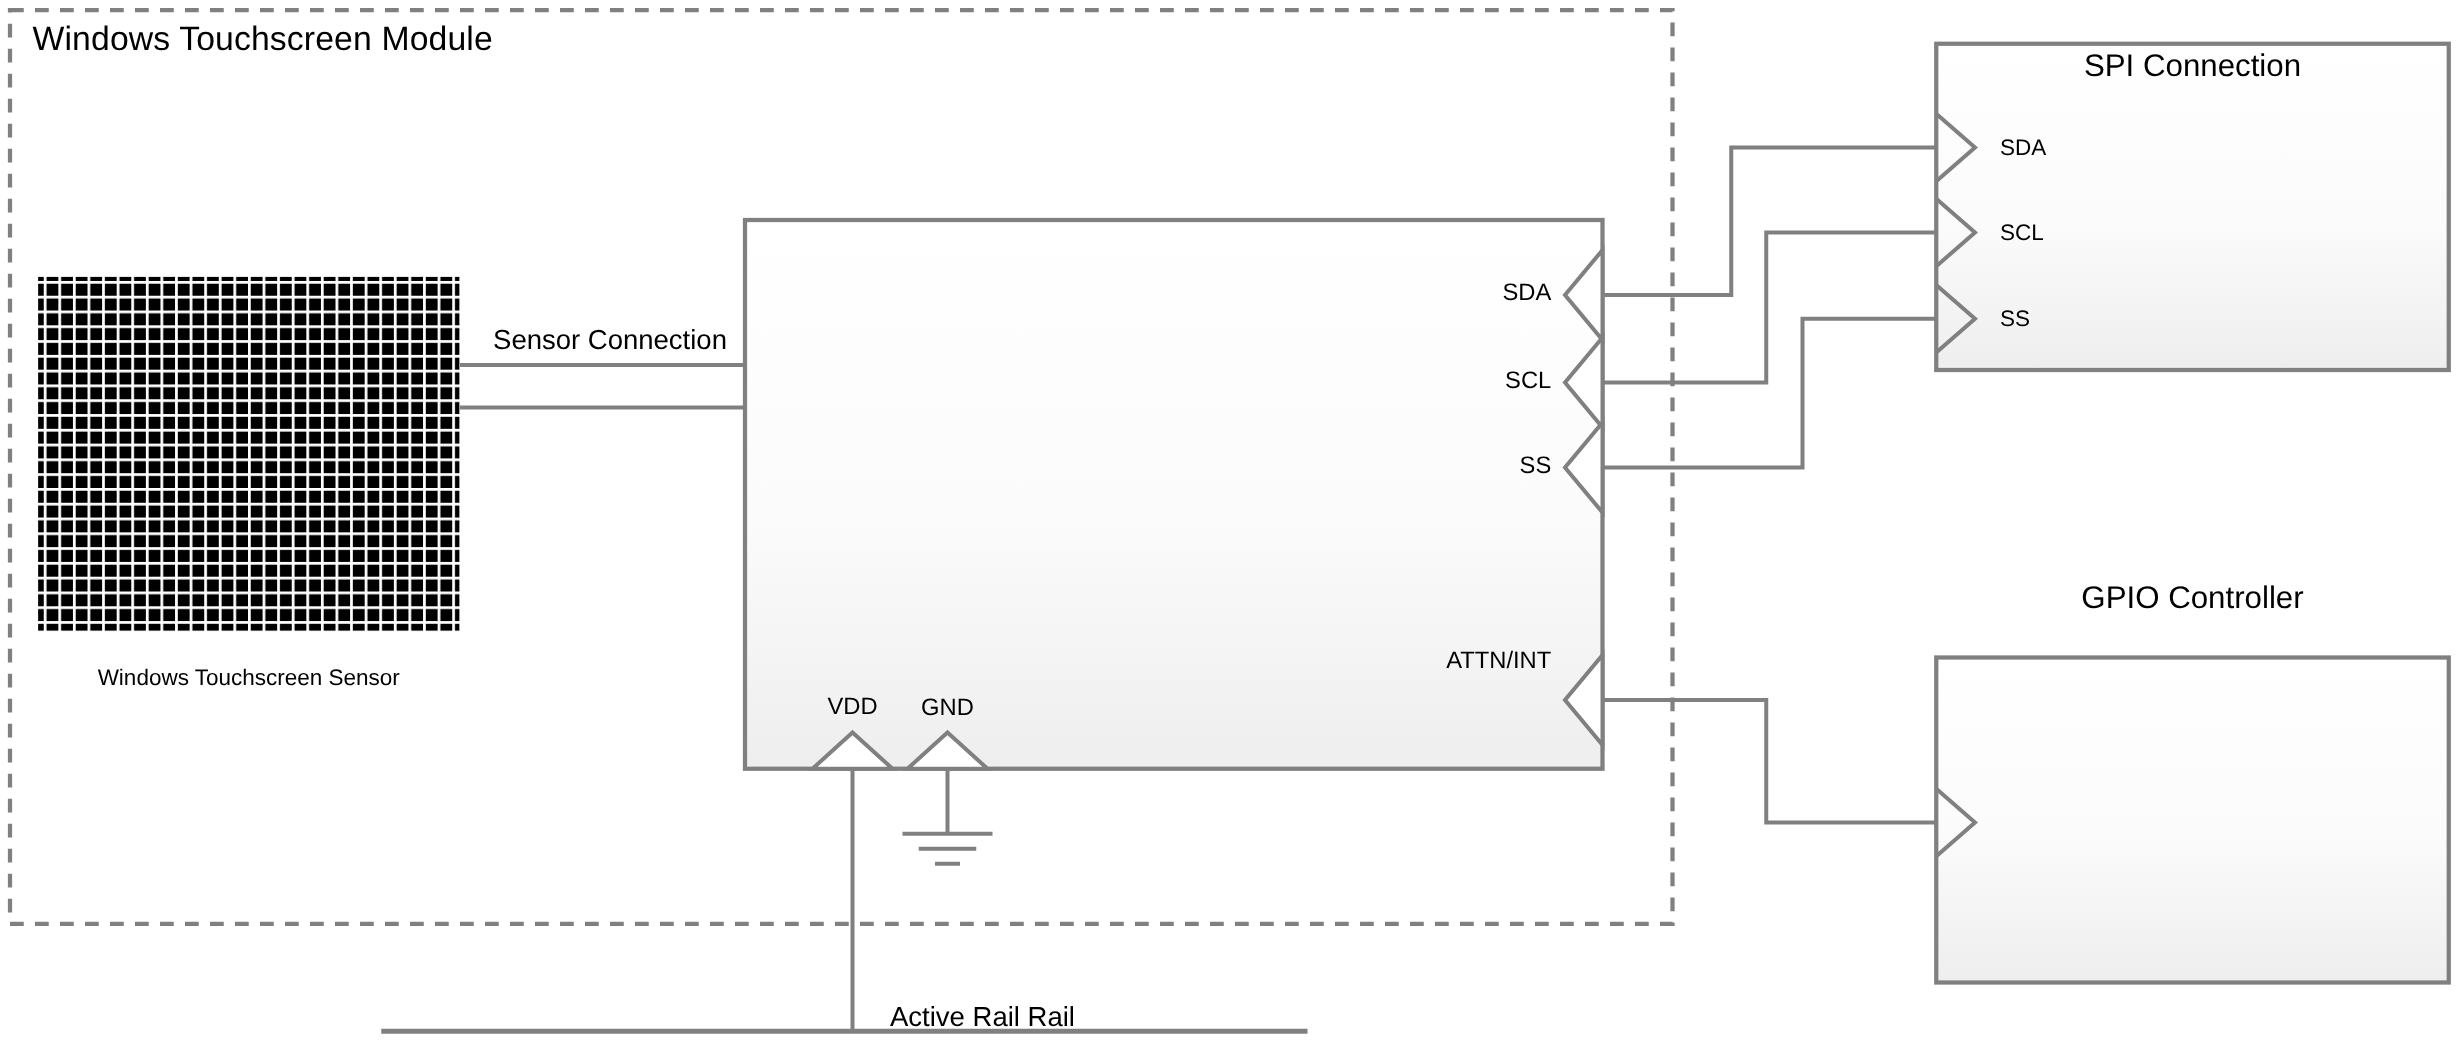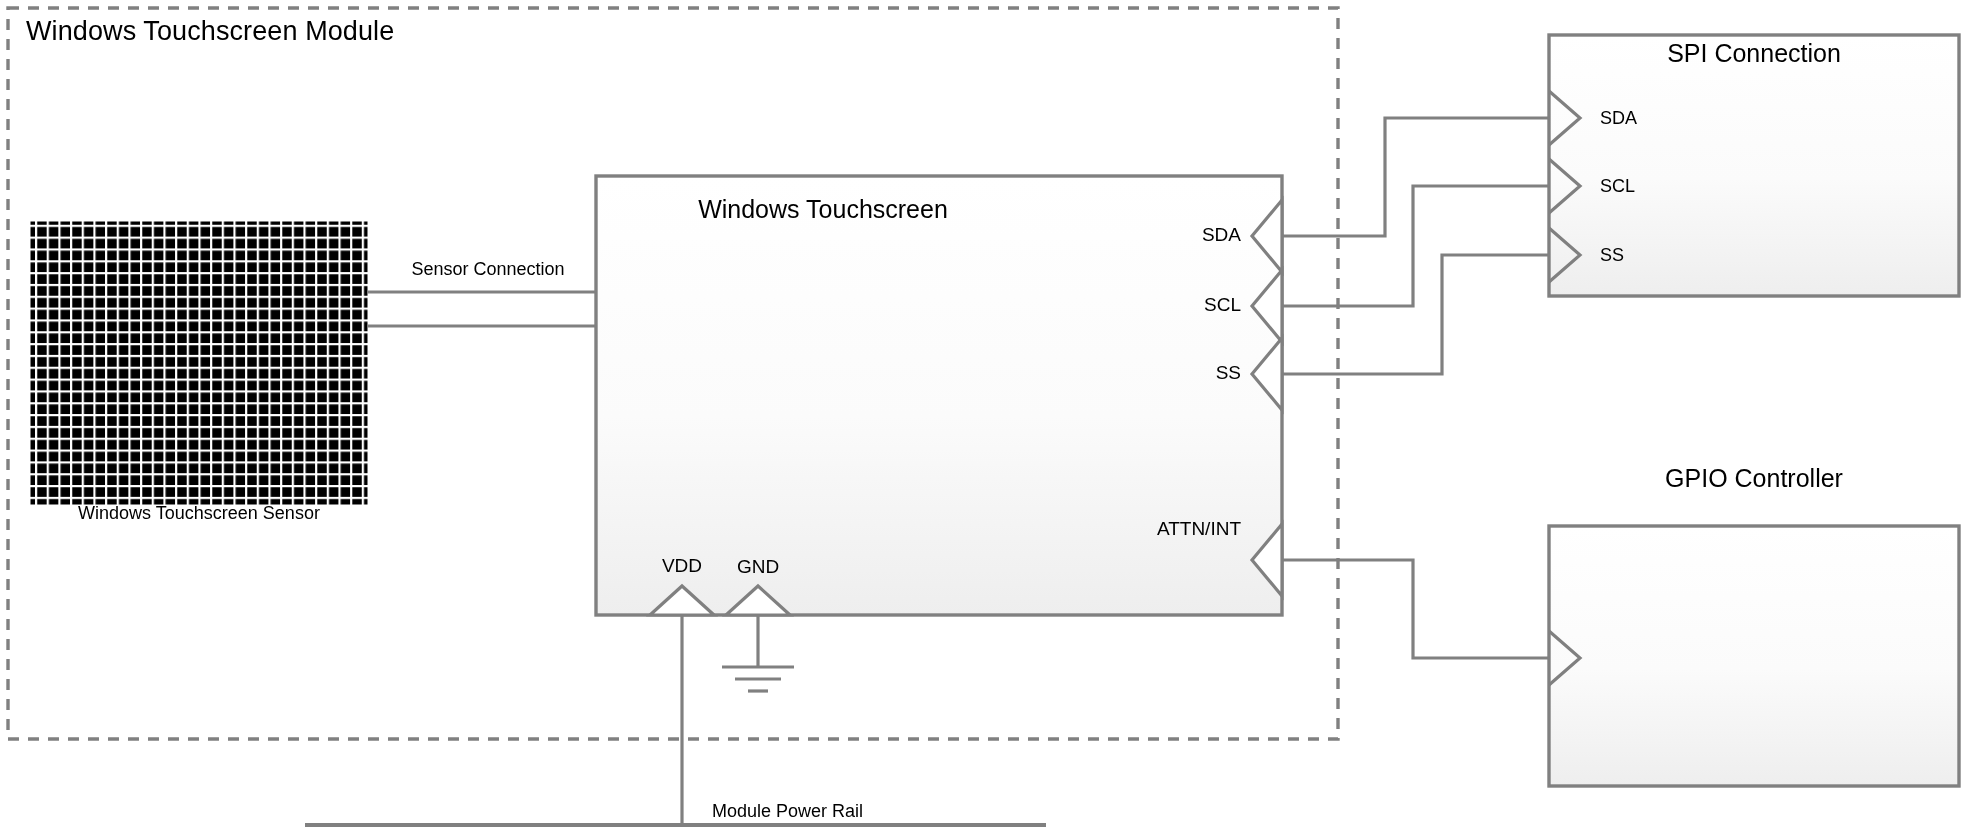--- a/index.html
+++ b/index.html
@@ -30,21 +30,21 @@
     line-height:1.18;
   }
   .lbl.c{ transform:translateX(-50%); text-align:center; }
   .lbl.r{ transform:translateX(-100%); text-align:right; }
 
   .module-title{ font-size:27px; letter-spacing:.1px; }
   .box-title{ font-size:25px; }
   .box-title-2{ font-size:25px; text-align:center; }
   .port-label{ font-size:19px; }
   .small-label{ font-size:18px; }
-  .wire-label{ font-size:18px; }
+  .wire-label{ font-size:22px; }
   .sensor-label{ font-size:18px; }
 </style>
 </head>
 <body>
 
 <div id="stage">
 
   <svg class="layer" viewBox="0 0 1967 837">
     <defs>
       <linearGradient id="boxgrad" x1="0" y1="0" x2="0" y2="1">
@@ -118,38 +118,37 @@
     <g stroke="#808080" stroke-width="3.2" fill="none" stroke-linecap="butt">
       <line x1="758" y1="615" x2="758" y2="667"></line>
       <line x1="722" y1="667" x2="794" y2="667"></line>
       <line x1="735" y1="679" x2="781" y2="679"></line>
       <line x1="748" y1="691" x2="768" y2="691"></line>
     </g>
   </svg>
 
   <div class="lbl module-title" style="left:26px; top:16px;">Windows Touchscreen Module</div>
 
-  <div class="lbl sensor-label c" style="left:199px; top:503px;">Windows Touchscreen Sensor</div>
+  <div class="lbl sensor-label c" style="left:199px; top:532px;">Windows Touchscreen Sensor</div>
 
   <div class="lbl wire-label c" style="left:488px; top:259px;">Sensor Connection</div>
 
   <div class="lbl box-title-2 c" style="left:823px; top:195px;">
-    <div>Windows Touchscreen</div>
   </div>
 
   <div class="lbl port-label r" style="left:1241px; top:224px;">SDA</div>
   <div class="lbl port-label r" style="left:1241px; top:294px;">SCL</div>
   <div class="lbl port-label r" style="left:1241px; top:362px;">SS</div>
   <div class="lbl port-label r" style="left:1241px; top:518px;">ATTN/INT</div>
 
   <div class="lbl port-label c" style="left:682px; top:555px;">VDD</div>
   <div class="lbl port-label c" style="left:758px; top:556px;">GND</div>
 
   <div class="lbl box-title c" style="left:1754px; top:39px;">SPI Connection</div>
   <div class="lbl small-label" style="left:1600px; top:108px;">SDA</div>
   <div class="lbl small-label" style="left:1600px; top:176px;">SCL</div>
   <div class="lbl small-label" style="left:1600px; top:245px;">SS</div>
 
   <div class="lbl box-title c" style="left:1754px; top:433px;margin-top:31px;">GPIO Controller</div>
 
-  <div class="lbl wire-label" style="left:712px; top:801px;">Module Power Rail</div>
+  <div class="lbl wire-label" style="left:712px; top:801px;">Active Rail Rail</div>
 
 </div>
 
 </body></html>

